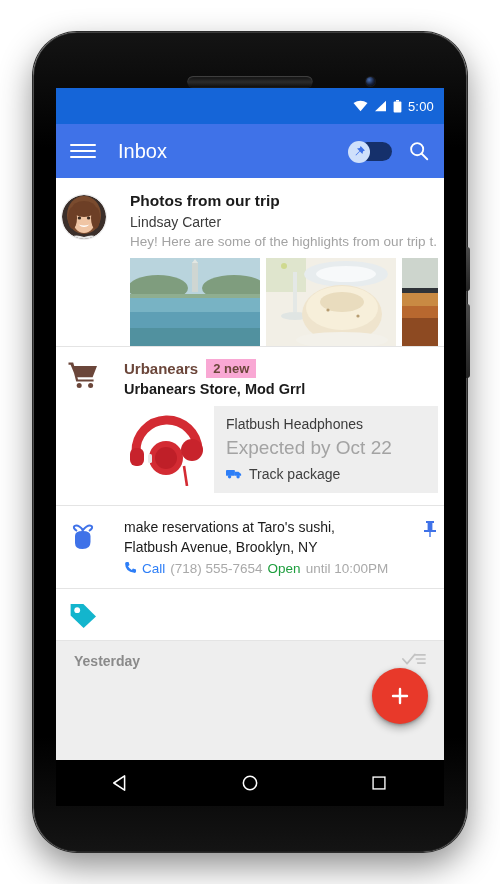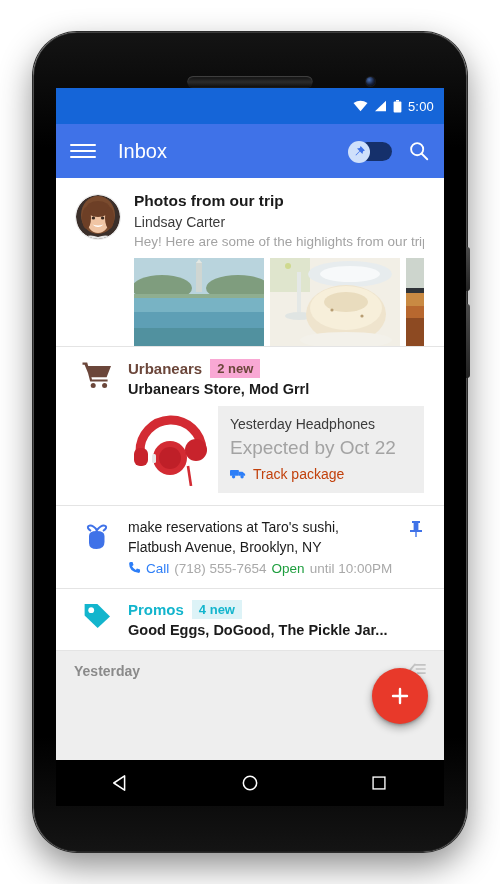--- a/index.html
+++ b/index.html
@@ -95,21 +95,21 @@
 
   
   #mail-list{ height:592px; background:#eeeeee; position:relative; overflow:hidden; }
 
   .section-header{
     height:40px; background:#eeeeee;
     display:flex; align-items:center; padding:0 18px;
   }
   .section-label{ color:#8a8a8a; font-size:14px; font-weight:bold; flex:1; }
 
-  .card{ background:#fff; padding:0 20px; border-bottom:1px solid #e4e4e4; }
+  .card{ background:#fff; padding:0 6px; border-bottom:1px solid #e4e4e4;gap:10px; }
 
   
   #card-photos{ padding-top:14px; padding-bottom:0; display:flex; }
   #sender-avatar{
     width:44px; height:44px; border-radius:50%; flex:0 0 44px; margin-top:3px;
     overflow:hidden; box-shadow:0 0 0 1px rgba(0,0,0,.08);
   }
   #photos-body{ margin-left:14px; flex:1; min-width:0; }
   .mail-subject{ font-size:15.5px; font-weight:bold; color:#1b1b1b; }
   .mail-sender{ font-size:14px; color:#3b3b3b; margin-top:4px; }
@@ -132,21 +132,21 @@
   }
   #purchases-senders{ font-size:14.5px; font-weight:bold; color:#1b1b1b; margin-top:3px; }
   #package-row{ display:flex; margin-top:9px; }
   #package-photo{ width:90px; height:80px; flex:0 0 90px; position:relative; }
   #package-details{
     flex:1; background:#eeeeee; padding:10px 12px; min-width:0;
   }
   #package-name{ font-size:14px; color:#3b3b3b; }
   #package-eta{ font-size:19px; color:#a3a3a3; margin-top:5px; }
   #track-row{ display:flex; align-items:center; gap:7px; margin-top:6px; cursor:pointer; }
-  #track-label{ font-size:14px; color:#c2410c; }
+  #track-label{ font-size:14px; color:#404040; }
 
   
   #card-reminder{ padding-top:12px; padding-bottom:11px; display:flex; align-items:flex-start; }
   #reminder-body{ margin-left:10px; flex:1; min-width:0; }
   .reminder-line{ font-size:14px; color:#1b1b1b; line-height:1.42; }
   #reminder-actions{ display:flex; align-items:center; gap:5px; margin-top:3px; font-size:13.5px; }
   #call-label{ color:#2d7ef7; }
   #phone-number{ color:#a9a9a9; }
   #open-label{ color:#1e9e3e; }
   #hours-label{ color:#a9a9a9; }
@@ -337,21 +337,21 @@
               <path d="M12 46 A30 30 0 0 1 74 44" fill="none" stroke="#d32b33" stroke-width="9" stroke-linecap="round"></path>
               <rect x="6" y="42" width="14" height="18" rx="6" fill="#c8232c"></rect>
               <circle cx="42" cy="52" r="17" fill="#d32b33"></circle>
               <circle cx="42" cy="52" r="11" fill="#bf1f28"></circle>
               <circle cx="68" cy="44" r="11" fill="#c8232c"></circle>
               <path d="M60 60 L63 80" stroke="#d32b33" stroke-width="2.6" fill="none"></path>
               <rect x="24" y="48" width="4" height="9" rx="1.5" fill="#e8e8e8"></rect>
             </svg>
           </div>
           <div id="package-details">
-            <div id="package-name">Yesterday Headphones</div>
+            <div id="package-name">Flatbush Headphones</div>
             <div id="package-eta">Expected by Oct 22</div>
             <div id="track-row">
               <span>
                 <svg width="16" height="11" viewBox="0 0 18 12">
                   <rect x="0" y="2" width="10" height="6.6" rx="1" fill="#2d7ef7"></rect>
                   <path d="M10 4 L14 4 L17 6.6 L17 8.6 L10 8.6 Z" fill="#2d7ef7"></path>
                   <circle cx="4" cy="9.6" r="1.9" fill="#2d7ef7"></circle>
                   <circle cx="13.6" cy="9.6" r="1.9" fill="#2d7ef7"></circle>
                 </svg>
               </span>
@@ -396,27 +396,20 @@
       </div>
     </div>
 
     <div class="card" id="card-promos">
       <div class="bundle-icon">
         <svg width="28" height="26" viewBox="0 0 28 26">
           <path d="M1.6 2 L14.4 2 L27 14.6 L14.6 26 L1.6 13.4 Z" fill="#13b5cd"></path>
           <circle cx="8.2" cy="8.2" r="2.9" fill="#ffffff"></circle>
         </svg>
       </div>
-      <div id="promos-body">
-        <div class="bundle-title-row">
-          <span id="promos-title">Promos</span>
-          <span id="promos-badge">4 new</span>
-        </div>
-        <div id="promos-senders">Good Eggs, DoGood, The Pickle Jar...</div>
-      </div>
     </div>
 
     <div class="section-header">
       <span class="section-label">Yesterday</span>
       <span>
         <svg width="24" height="16" viewBox="0 0 26 16">
           <polyline points="1,8 5.5,13 14,3" fill="none" stroke="#c3c3c3" stroke-width="1.9" stroke-linecap="round" stroke-linejoin="round"></polyline>
           <line x1="14" y1="3.6" x2="25" y2="3.6" stroke="#c3c3c3" stroke-width="1.8" stroke-linecap="round"></line>
           <line x1="15.5" y1="8" x2="25" y2="8" stroke="#c3c3c3" stroke-width="1.8" stroke-linecap="round"></line>
           <line x1="17" y1="12.4" x2="25" y2="12.4" stroke="#c3c3c3" stroke-width="1.8" stroke-linecap="round"></line>

